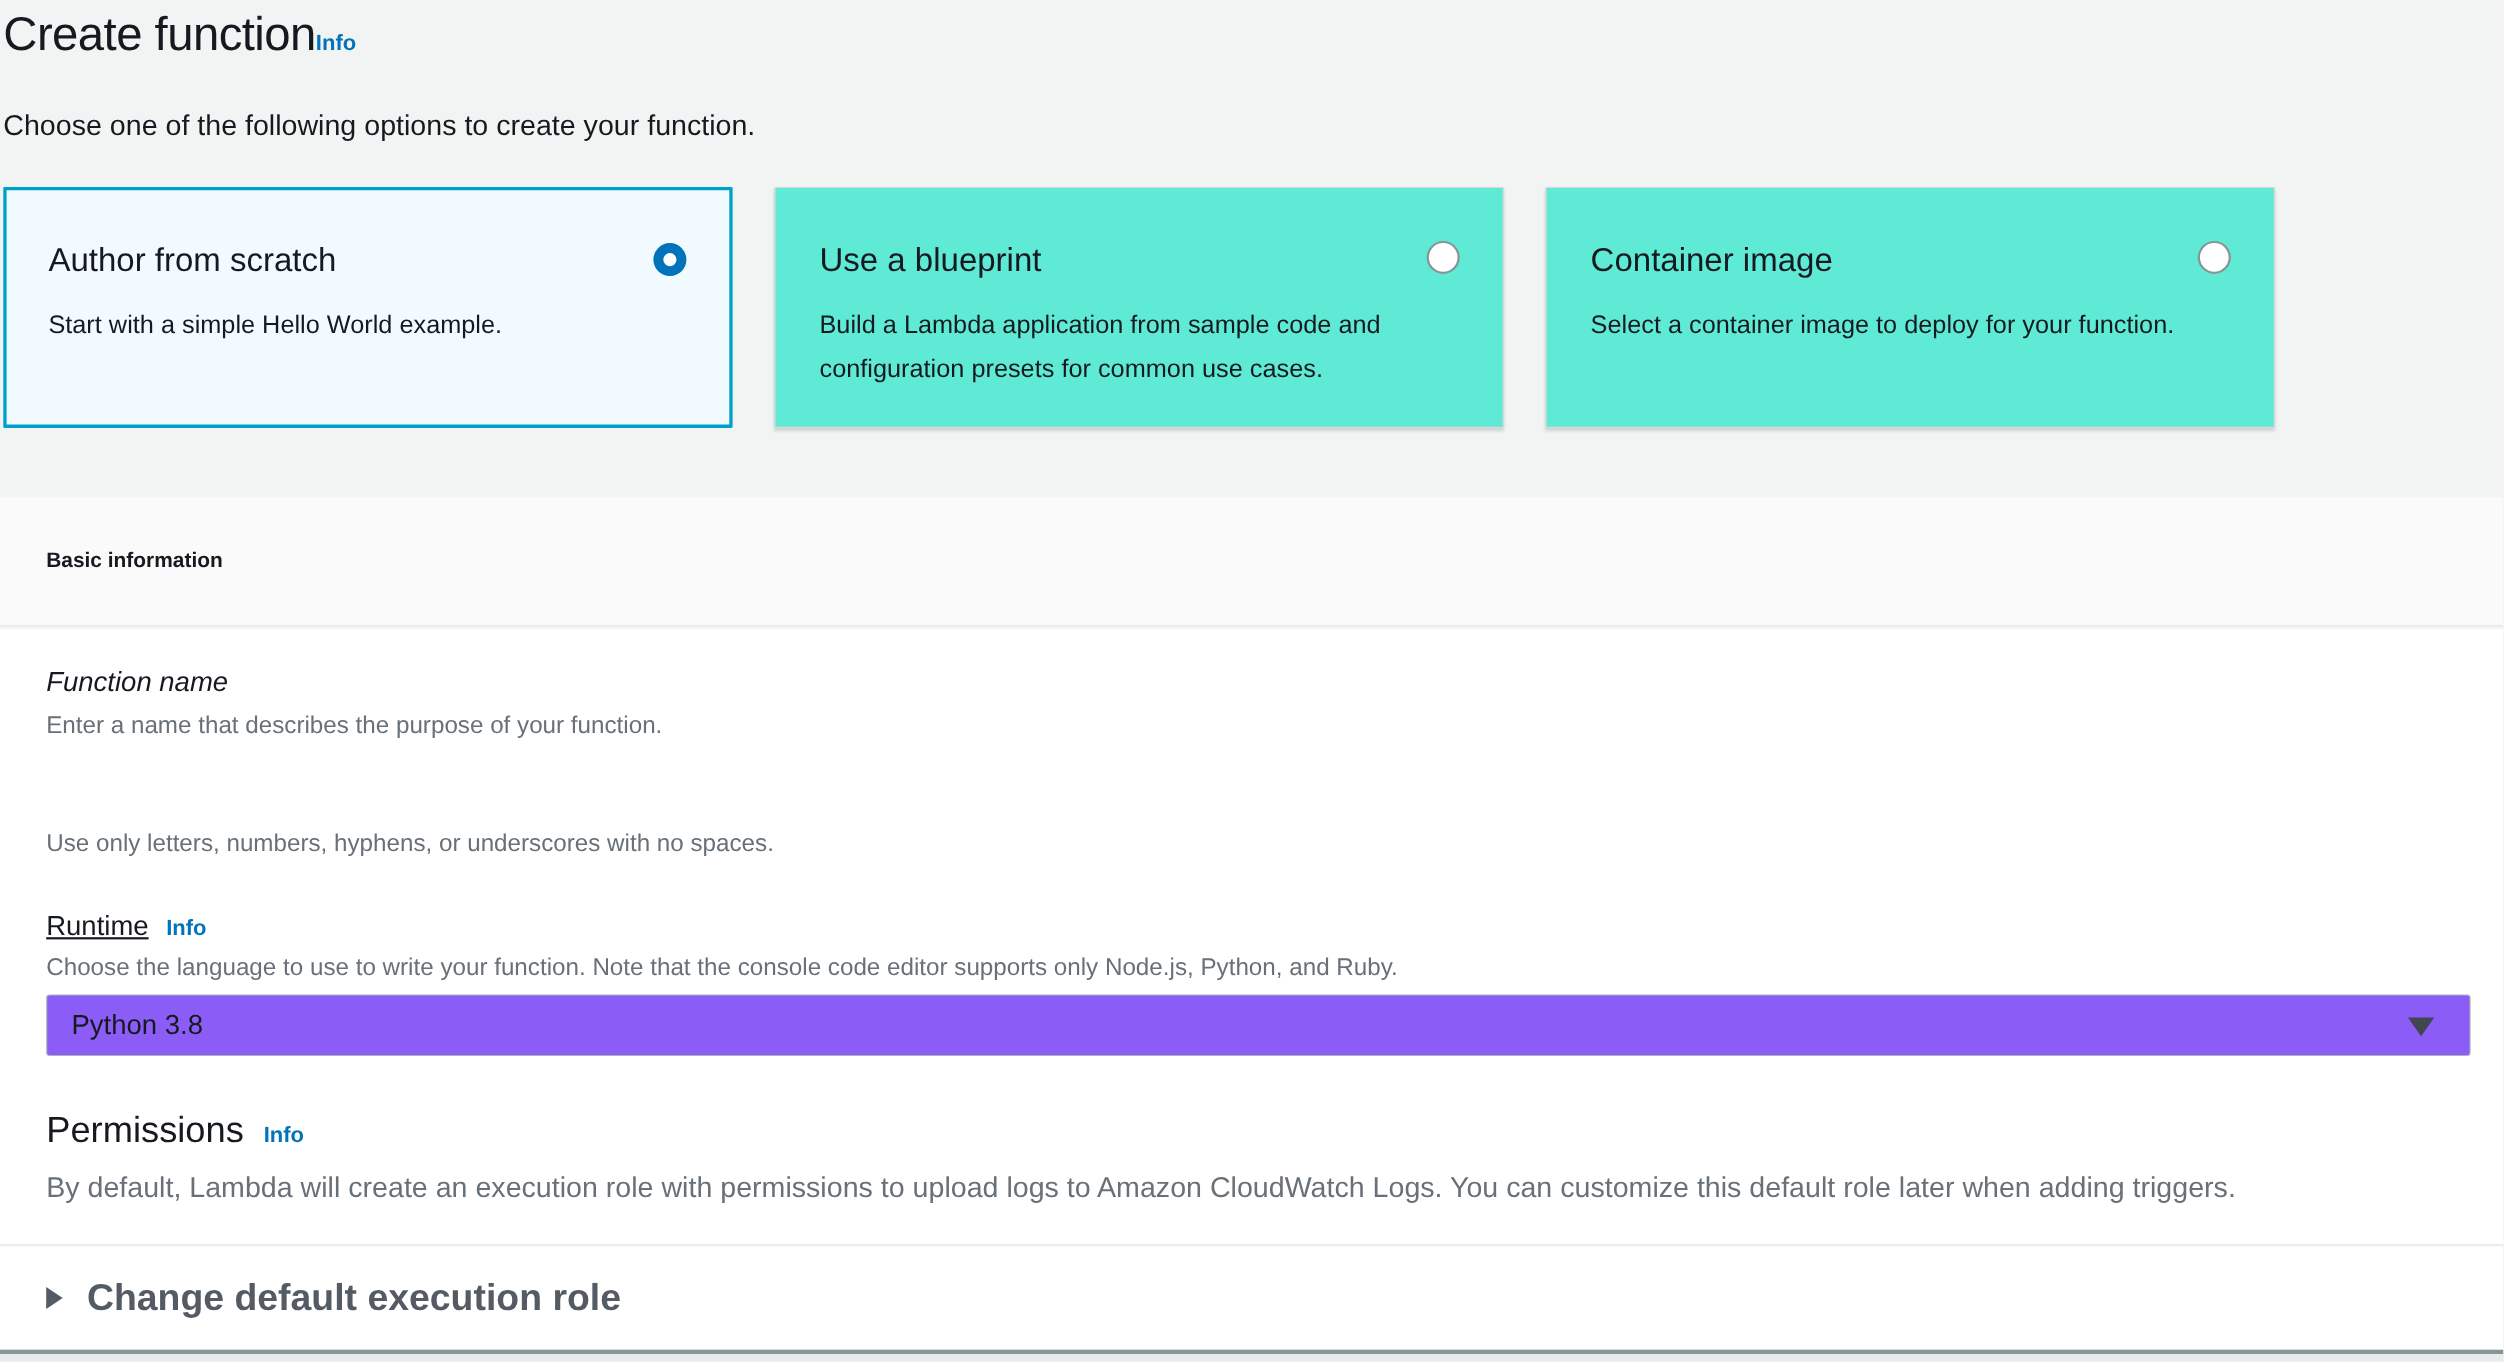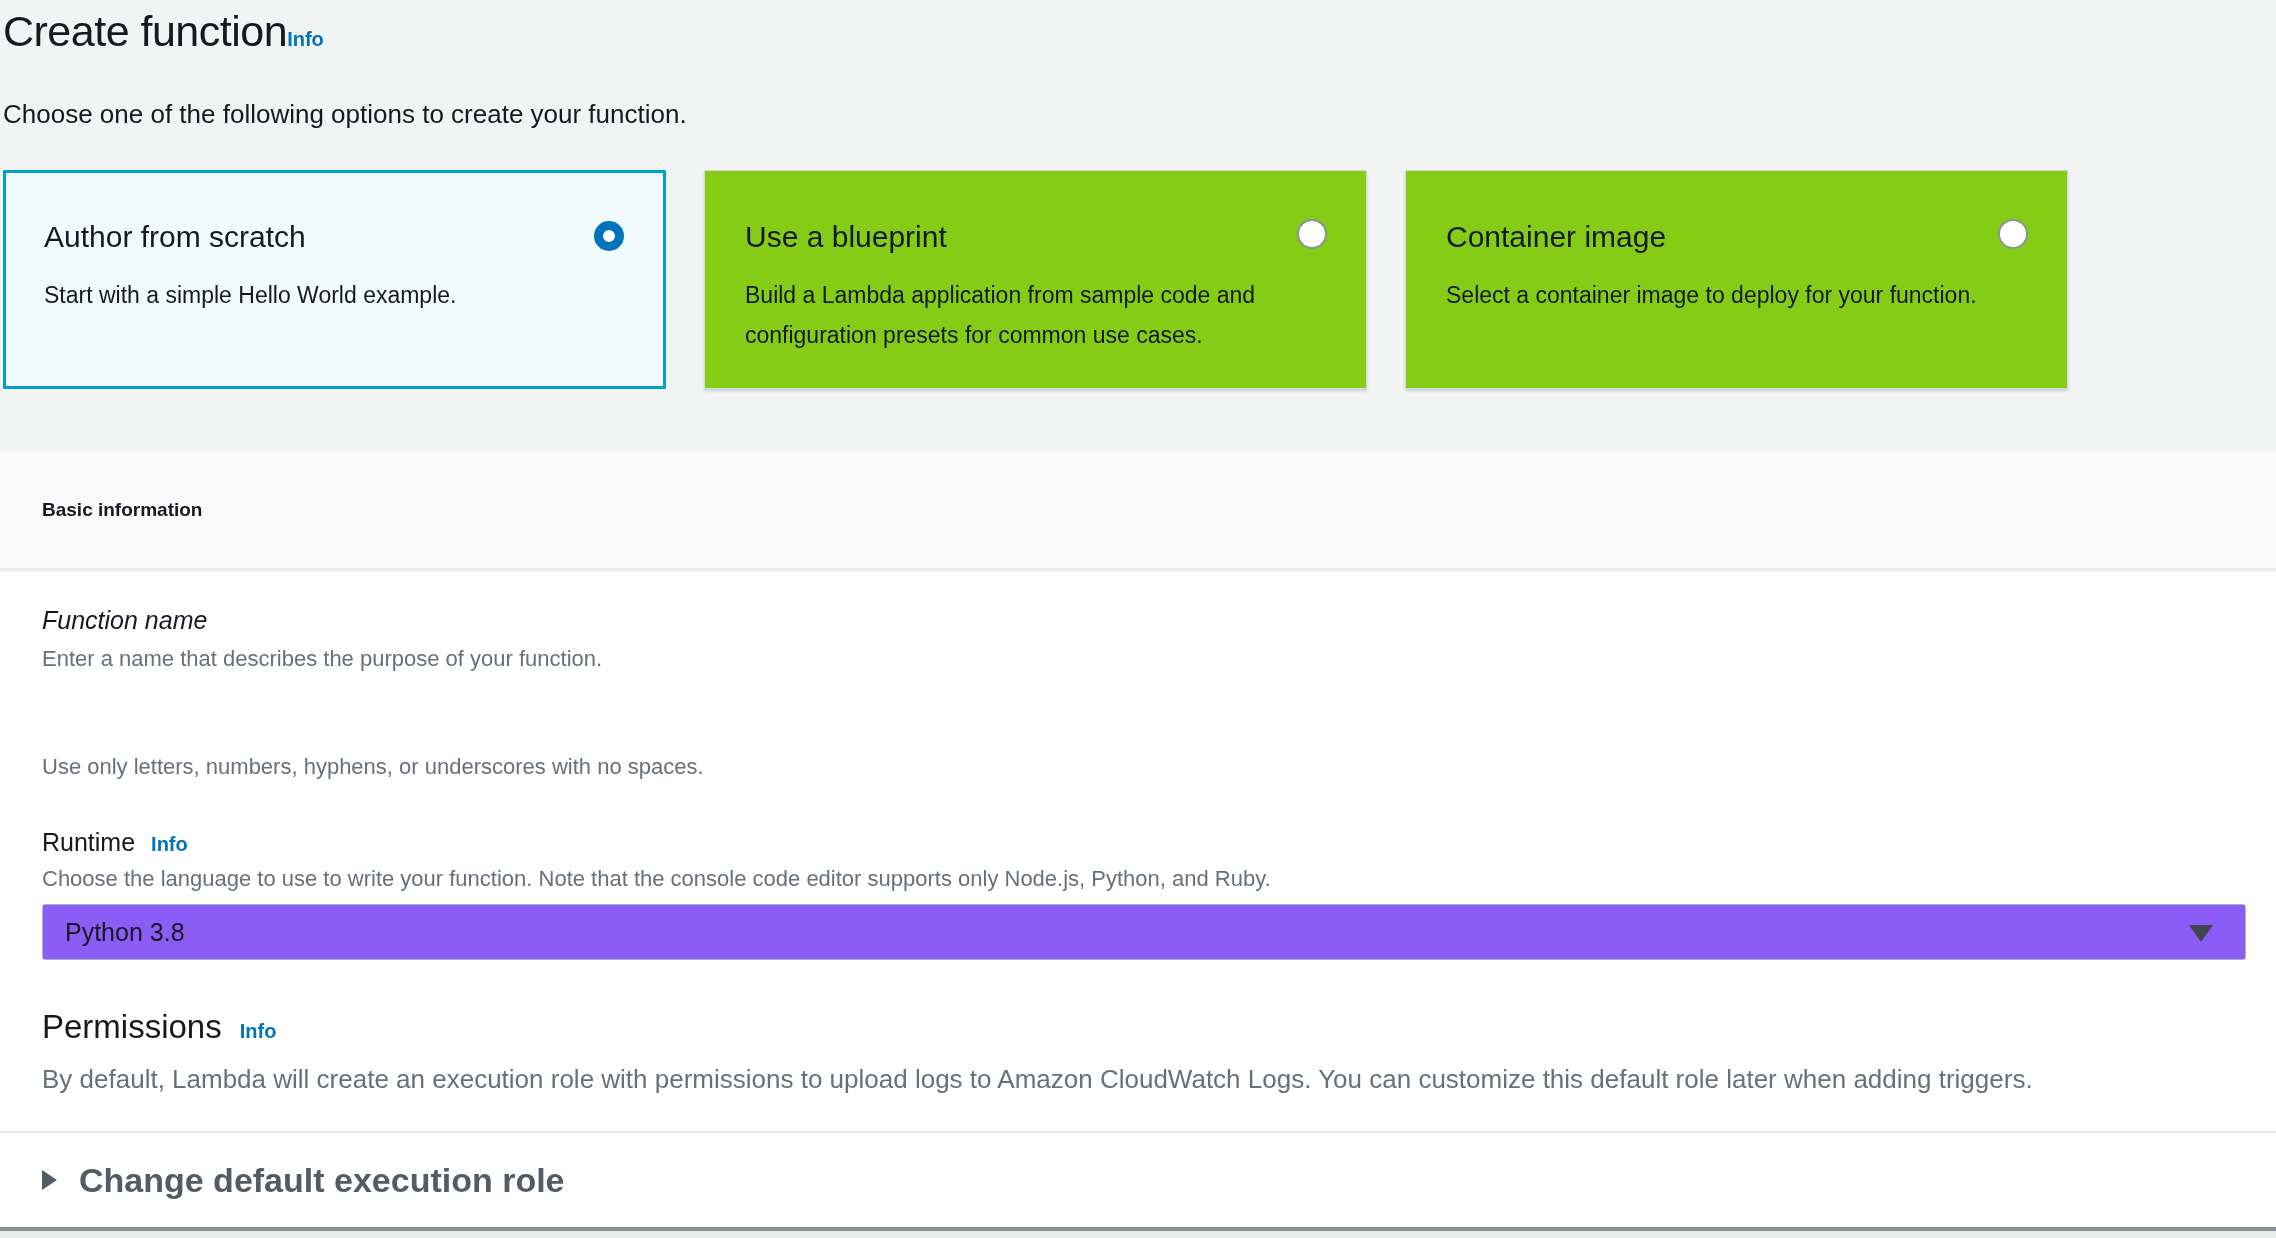--- a/index.html
+++ b/index.html
@@ -33,21 +33,21 @@
     font-size:26px; line-height:40px; color:#16191f;
   }
 
   
   .cards {
     position:absolute; left:3px; top:170px; width:2065px; height:219px;
     display:grid; grid-template-columns:repeat(3,1fr); grid-gap:38px;
   }
   .card {
     position:relative;
-    background:#84cc16;
+    background:#5eead4;
     border:1px solid #d5dbdb;
     border-radius:1px;
     box-shadow:0 2px 3px rgba(0,28,36,0.15);
     padding:46px 40px 0 40px;
     cursor:pointer;
   }
   .card.selected {
     background:#f1faff;
     border:3px solid #00a1c9;
     box-shadow:none;
@@ -159,21 +159,21 @@
     <h2>Basic information</h2>
   </div>
 
   <div class="panel-body"></div>
 
   <div class="field-label" style="top:604px;font-style:italic;">Function name</div>
   <div class="field-desc" style="top:644px;">Enter a name that describes the purpose of your function.</div>
   <div class="field-desc" style="top:752px;">Use only letters, numbers, hyphens, or underscores with no spaces.</div>
 
   <div class="label-row" style="top:826px;">
-    <span class="field-label" style="position:static;">Runtime</span>
+    <span class="field-label" style="position:static;text-decoration:underline;">Runtime</span>
     <a class="info-link">Info</a>
   </div>
   <div class="field-desc" style="top:864px;">Choose the language to use to write your function. Note that the console code editor supports only Node.js, Python, and Ruby.</div>
 
   <div class="select">
     <span class="select-value">Python 3.8</span>
     <span class="select-arrow"></span>
   </div>
 
   <div class="perm-header">

